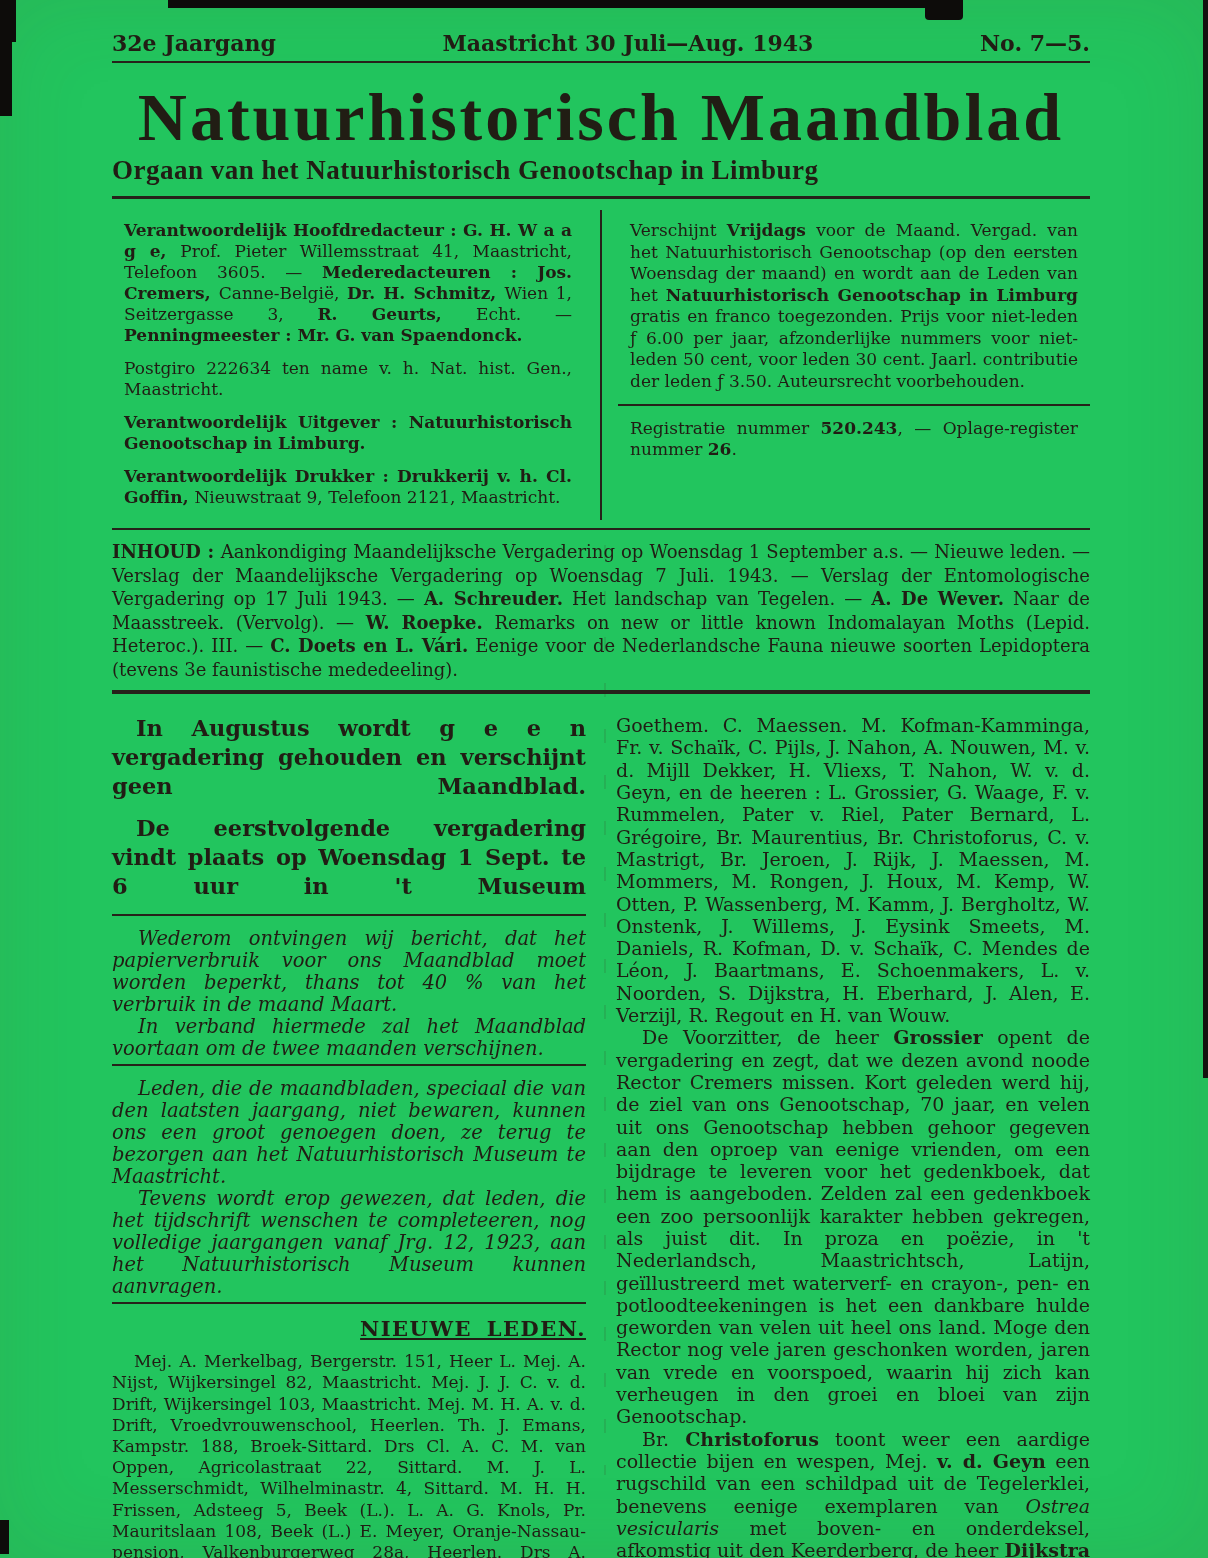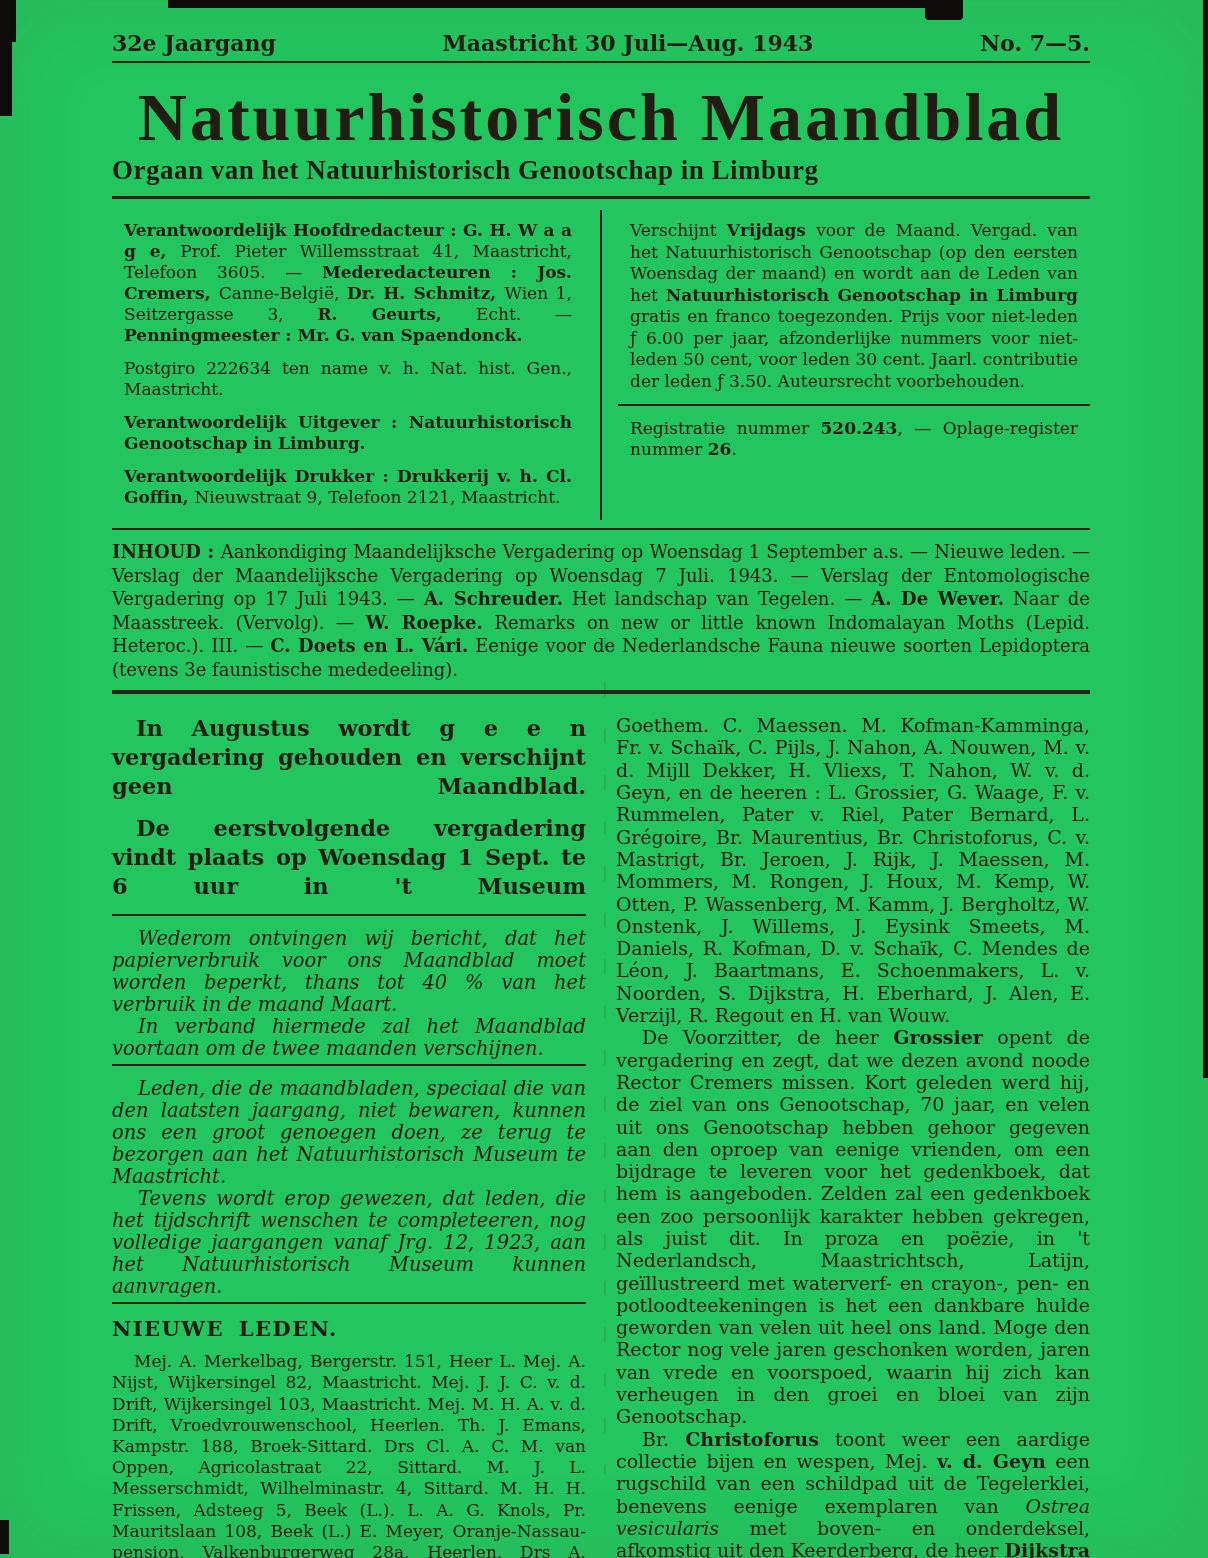--- a/index.html
+++ b/index.html
@@ -98,23 +98,23 @@
   .colrule{margin:4px 0 12px 0;}
   .notice{
     margin:0;
     font-style:italic;
     font-size:19.5px;line-height:22px;
     text-align:justify;
     text-indent:26px;
   }
   .section-heading{
     margin:8px 0 10px 0;
-    text-align:left;
+    text-align:right;
     font-size:21px;font-weight:700;
-    letter-spacing:1.5px;word-spacing:6px;
+    letter-spacing:1.5px;word-spacing:6px;text-decoration:underline;
   }
   .members{
     margin:0 0 6px 0;
     font-size:17px;line-height:21.2px;
     text-align:justify;text-align-last:justify;
     text-indent:22px;
   }
   .bodytext{
     margin:0;
     font-size:19px;line-height:22.3px;

